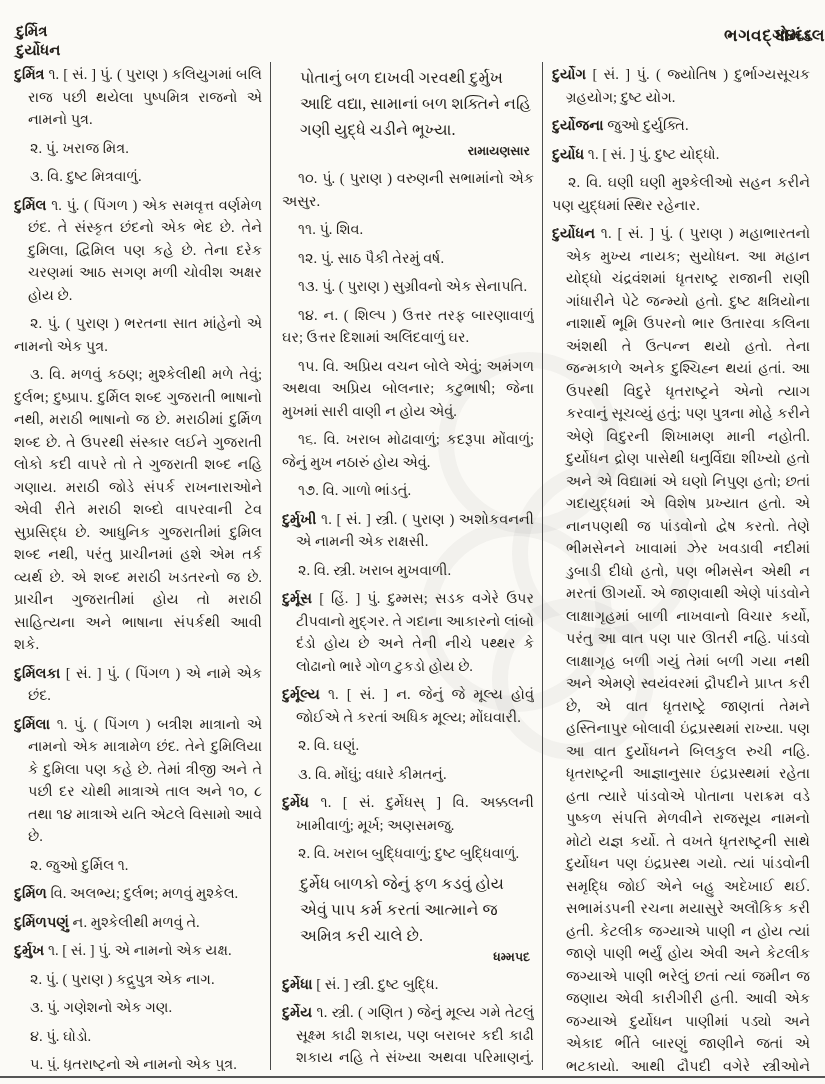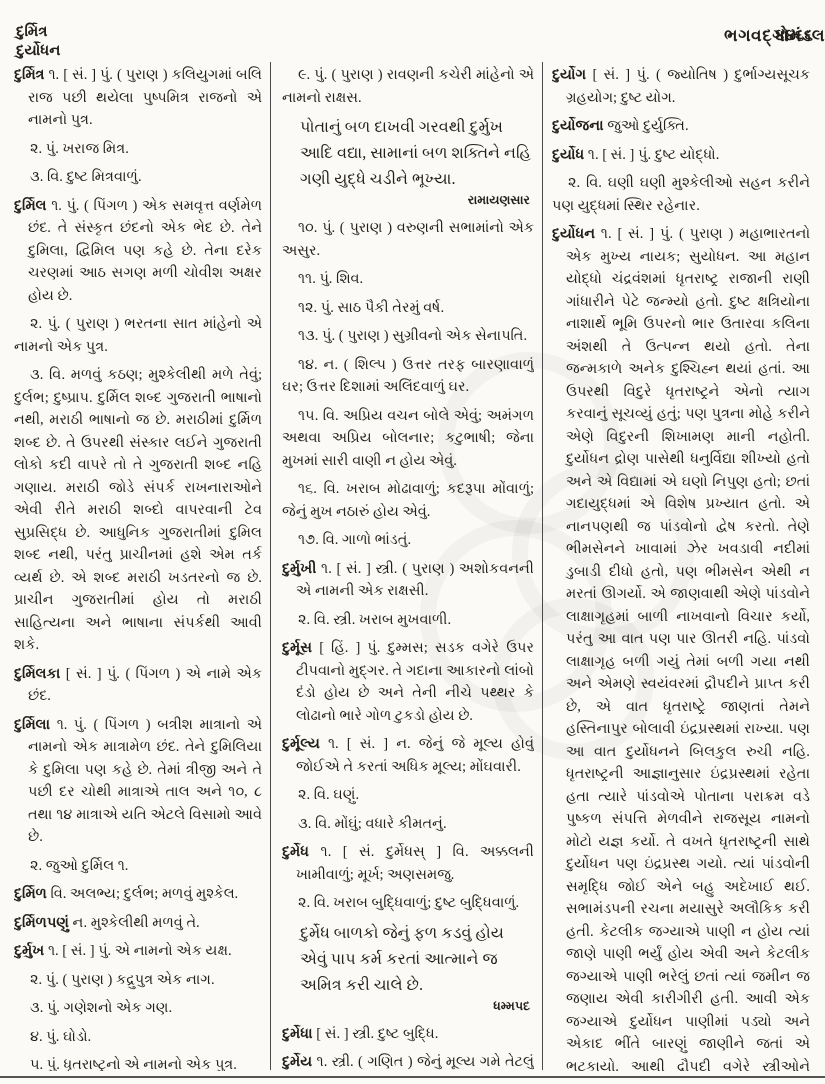--- a/index.html
+++ b/index.html
@@ -72,21 +72,20 @@
         <p class="blk sense">૨. જુઓ દુર્મિલ ૧.</p>
         <p class="blk entry"><span class="head">દુર્મિળ </span>વિ. અલભ્ય; દુર્લભ; મળવું મુશ્કેલ.</p>
         <p class="blk entry"><span class="head">દુર્મિળપણું </span>ન. મુશ્કેલીથી મળવું તે.</p>
         <p class="blk entry"><span class="head">દુર્મુખ </span>૧. [ સં. ] પું. એ નામનો એક યક્ષ.</p>
         <p class="blk sense">૨. પું. ( પુરાણ ) કદ્રુપુત્ર એક નાગ.</p>
         <p class="blk sense">૩. પું. ગણેશનો એક ગણ.</p>
         <p class="blk sense">૪. પું. ઘોડો.</p>
         <p class="blk sense">૫. પું. ધૃતરાષ્ટ્રનો એ નામનો એક પુત્ર.</p>
       </div>
     <div class="col" id="col2">
-        <p class="blk sense">૯. પું. ( પુરાણ ) રાવણની કચેરી માંહેનો એ નામનો રાક્ષસ.</p>
         <p class="blk verse">પોતાનું બળ દાખવી ગરવથી દુર્મુખ આદિ વદ્યા, સામાનાં બળ શક્તિને નહિ ગણી યુદ્ધે ચડીને ભૂખ્યા.</p>
         <p class="blk attr">રામાયણસાર</p>
         <p class="blk sense">૧૦. પું. ( પુરાણ ) વરુણની સભામાંનો એક અસુર.</p>
         <p class="blk sense">૧૧. પું. શિવ.</p>
         <p class="blk sense">૧૨. પું. સાઠ પૈકી તેરમું વર્ષ.</p>
         <p class="blk sense">૧૩. પું. ( પુરાણ ) સુગ્રીવનો એક સેનાપતિ.</p>
         <p class="blk sense">૧૪. ન. ( શિલ્પ ) ઉત્તર તરફ બારણાવાળું ઘર; ઉત્તર દિશામાં અલિંદવાળું ઘર.</p>
         <p class="blk sense">૧૫. વિ. અપ્રિય વચન બોલે એવું; અમંગળ અથવા અપ્રિય બોલનાર; કટુભાષી; જેના મુખમાં સારી વાણી ન હોય એવું.</p>
         <p class="blk sense">૧૬. વિ. ખરાબ મોઢાવાળું; કદરૂપા મોંવાળું; જેનું મુખ નઠારું હોય એવું.</p>
         <p class="blk sense">૧૭. વિ. ગાળો ભાંડતું.</p>

